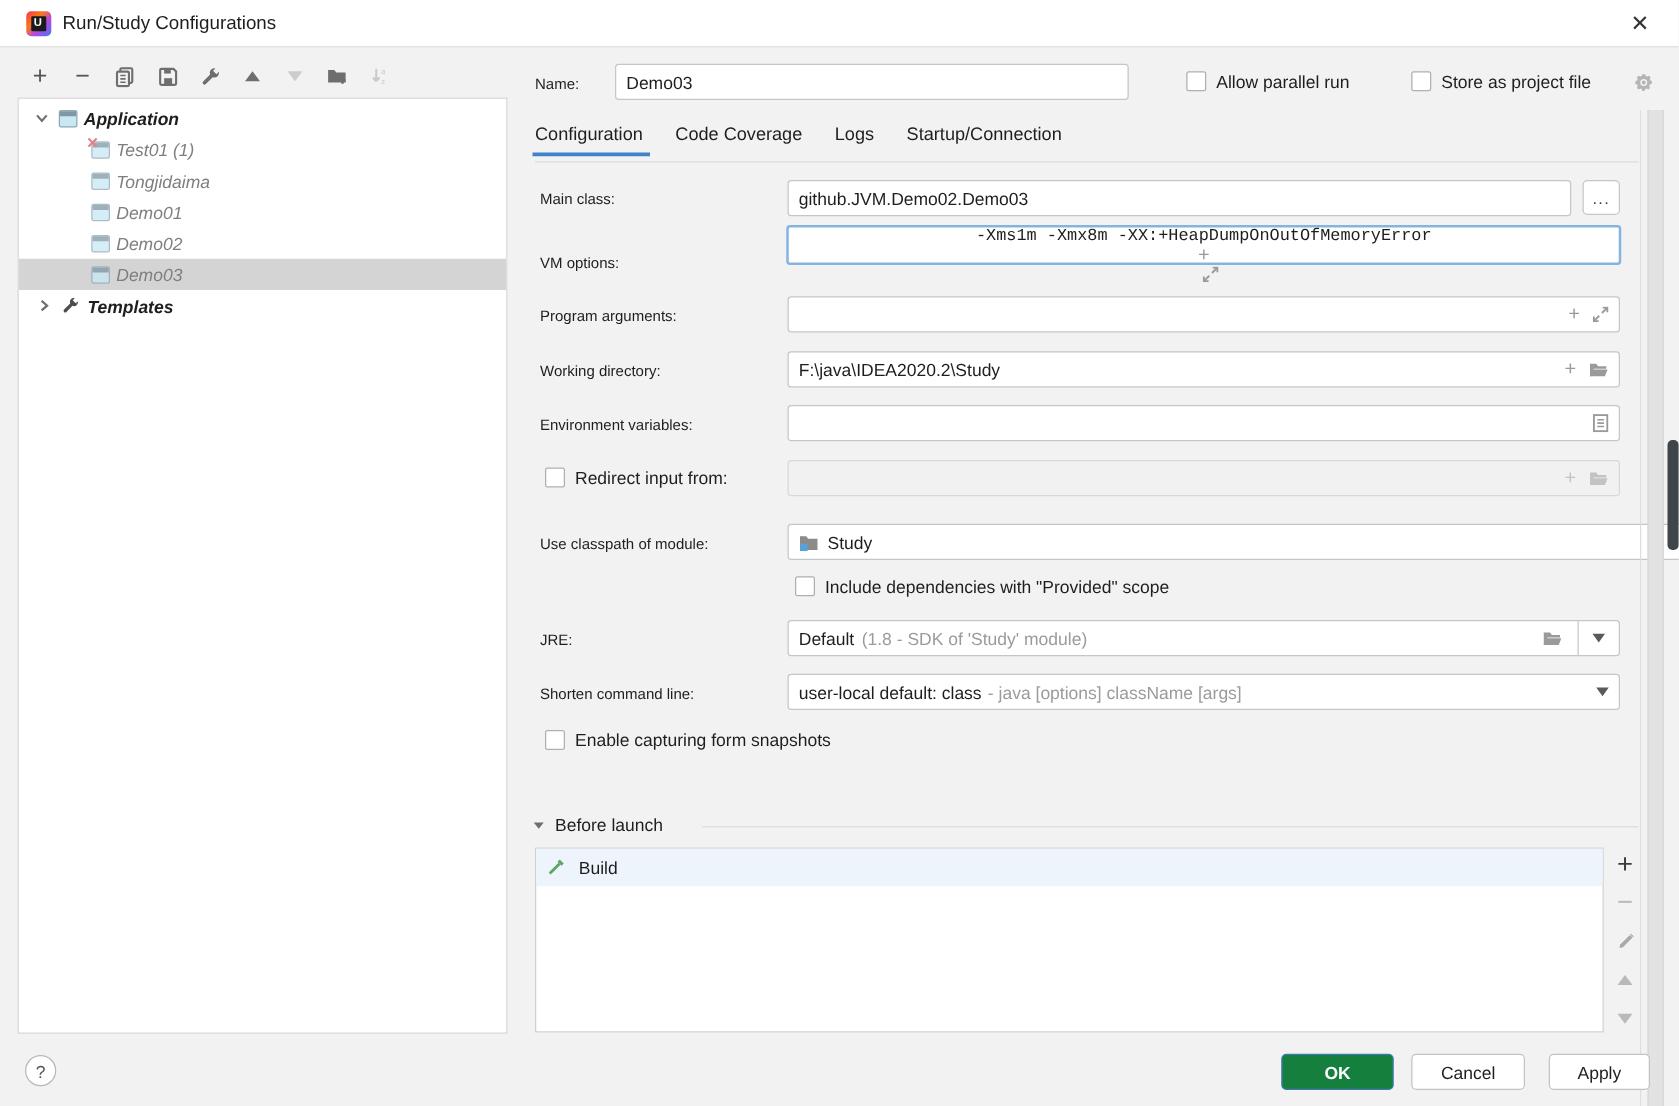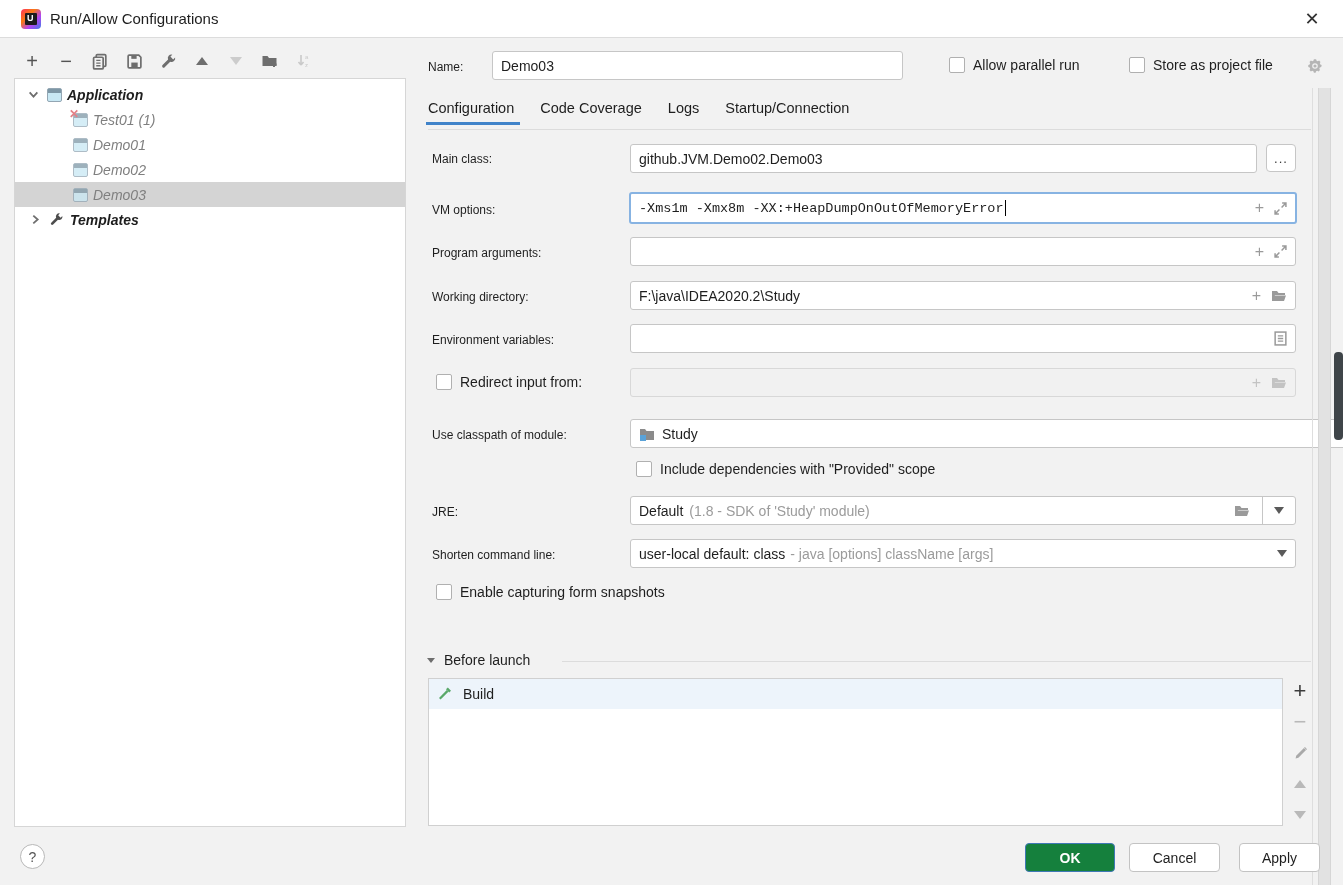--- a/index.html
+++ b/index.html
@@ -86,21 +86,21 @@
 
   .gear { color:#b5b5b5; }
 </style>
 </head>
 <body>
 
 <div class="dialog">
 
   <div class="titlebar">
     <div class="app-logo"></div>
-    <div class="title-text">Run/Allow Configurations</div>
+    <div class="title-text">Run/Study Configurations</div>
     <div class="close-btn">✕</div>
   </div>
 
   <div class="toolbar">
     <div class="tbtn" style="font-size:20px;color:#545454;">+</div>
     <div class="tbtn" style="font-size:20px;color:#545454;">−</div>
     <div class="tbtn">
       <svg width="17" height="17" viewBox="0 0 16 16">
           <rect x="4" y="1.5" width="9" height="11" rx="1" fill="none" stroke="#6e6e6e" stroke-width="1.6"></rect>
           <rect x="1.5" y="4" width="9" height="11" rx="1" fill="#f2f2f2" stroke="#6e6e6e" stroke-width="1.6"></rect>
@@ -152,20 +152,24 @@
       <span class="lbl bold">Application</span>
     </div>
     <div class="tree-row" style="padding-left:58px;">
       <span class="app-ico dim">
         <span class="err-badge">✕</span>
       </span>
       <span class="lbl gray">Test01 (1)</span>
     </div>
     <div class="tree-row" style="padding-left:58px;">
       <span class="app-ico dim"></span>
+      <span class="lbl gray">Tongjidaima</span>
+    </div>
+    <div class="tree-row" style="padding-left:58px;">
+      <span class="app-ico dim"></span>
       <span class="lbl gray">Demo01</span>
     </div>
     <div class="tree-row" style="padding-left:58px;">
       <span class="app-ico dim"></span>
       <span class="lbl gray">Demo02</span>
     </div>
     <div class="tree-row selected" style="padding-left:58px;">
       <span class="app-ico dim"></span>
       <span class="lbl gray">Demo03</span>
     </div>
@@ -211,21 +215,21 @@
   </div>
   <div class="tabs-sep"></div>
 
   <div class="flabel" style="left:432px; top:150px;">Main class:</div>
   <div class="field" style="left:630px; top:144px; width:627px; height:29px;">
     <span>github.JVM.Demo02.Demo03</span>
   </div>
   <div class="browse-btn" style="left:1266px; top:144px;">...</div>
 
   <div class="flabel" style="left:432px; top:201px;">VM options:</div>
-  <div class="field focused" style="left:629px; top:192px; width:668px; height:32px;">
+  <div class="field focused" style="left:629px; top:180px; width:668px; height:32px;flex-direction:column;">
     <span class="mono">-Xms1m -Xmx8m -XX:+HeapDumpOnOutOfMemoryError</span>
       <span class="caret"></span>
     <span class="spacer"></span>
     <span class="ficon">+</span>
     <span class="ficon">
       <svg width="13" height="13" viewBox="0 0 12 12">
           <path d="M7.5 1h3.5v3.5M11 1 7 5M4.5 11H1V7.5M1 11l4-4" stroke="#9a9a9a" stroke-width="1.4" fill="none"></path>
         </svg>
     </span>
   </div>

